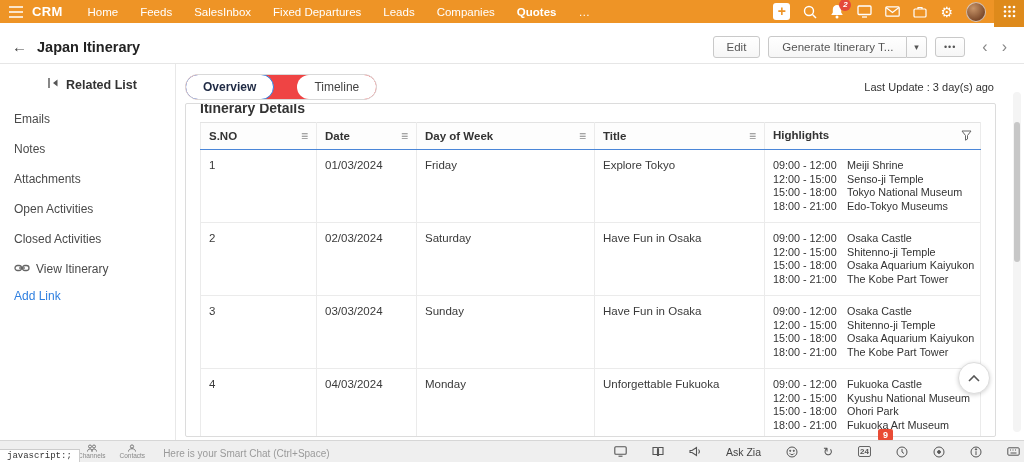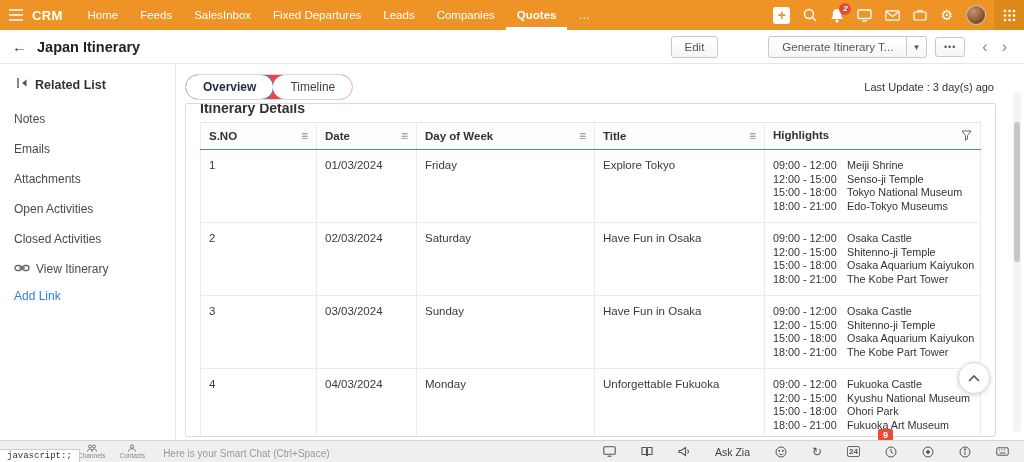--- a/index.html
+++ b/index.html
@@ -1,58 +1,58 @@
 <!DOCTYPE html>
 <html><head>
 <meta charset="utf-8">
 <style>
   * { margin:0; padding:0; box-sizing:border-box; }
   html,body { width:1024px; height:462px; font-family:"Liberation Sans", sans-serif; background:#fff; overflow:hidden; }
 
   
-  .topnav { position:absolute; top:0; left:0; width:1024px; height:30px; background:#EE9426; display:flex; align-items:center; color:#fff; }
+  .topnav { position:absolute; top:0; left:0; width:1024px; height:23px; background:#EE9426; display:flex; align-items:center; color:#fff; }
   .topnav .hamburger { padding:0 9px; display:flex; align-items:center; cursor:pointer; }
   .topnav .brand { font-weight:bold; font-size:13px; letter-spacing:.3px; margin-right:14px; }
   .topnav nav { display:flex; height:30px; align-items:stretch; }
   .topnav nav a { color:#fff; font-size:11.5px; text-decoration:none; padding:0 11px; display:flex; align-items:center; border-bottom:3px solid transparent; border-top:3px solid transparent; }
   .topnav nav a.active { border-bottom-color:#fff; font-weight:bold; }
   .tn-right { margin-left:auto; display:flex; align-items:center; gap:13px; padding-right:8px; }
   .plus-box { width:17px; height:17px; background:#fff; color:#EE9426; border-radius:3px; font-weight:bold; font-size:14px; line-height:16px; text-align:center; cursor:pointer; }
   .tn-icon { display:flex; align-items:center; cursor:pointer; position:relative; }
   .tn-badge { position:absolute; top:-5px; right:-7px; background:#E5493A; color:#fff; border-radius:7px; font-size:8px; min-width:12px; height:12px; line-height:12px; text-align:center; padding:0 2px; font-weight:bold; }
   .gear-glyph { font-size:14px; color:#fff; }
   .avatar { width:20px; height:20px; border-radius:50%; background:radial-gradient(circle at 35% 30%, #c79468, #7d4b2c 70%); border:1px solid rgba(255,255,255,.6); cursor:pointer; }
   .apps-seg { height:30px; width:30px; background:#DE8A1B; display:flex; align-items:center; justify-content:center; cursor:pointer; }
 
   
   .pagehead { position:absolute; top:30px; left:0; width:1024px; height:34px; background:#fff; border-bottom:1px solid #e6e6e6; display:flex; align-items:center; padding:0 12px; }
   .back-arrow { font-size:15px; color:#444; margin-right:10px; cursor:pointer; }
   .page-title { font-size:14.5px; font-weight:bold; color:#222; }
   .head-actions { margin-left:auto; display:flex; align-items:center; gap:8px; }
   .btn { background:linear-gradient(#fff,#f6f6f6); border:1px solid #c9c9c9; border-radius:3px; font-size:11.5px; color:#555; padding:4px 13px; cursor:pointer; font-family:inherit; }
   .split { display:flex; align-items:stretch; }
-  .split .btn-main { border-radius:3px 0 0 3px;margin-left:42px; }
+  .split .btn-main { border-radius:3px 0 0 3px; }
   .split .btn-caret { border:1px solid #c9c9c9; border-left:none; border-radius:0 3px 3px 0; background:linear-gradient(#fff,#f6f6f6); padding:0 7px; font-size:9px; color:#555; cursor:pointer; }
   .btn-more { padding:4px 8px; letter-spacing:1px; font-size:9px; }
   .pager { display:flex; gap:4px; margin-left:4px; }
   .pager span { font-size:16px; color:#888; padding:0 5px; cursor:pointer; line-height:22px; }
 
   
   .bodywrap { position:absolute; top:64px; left:0; width:1024px; height:376px; display:flex; background:#fff; }
   .sidebar { width:176px; border-right:1px solid #e8e8e8; padding:13px 0 0 0; flex:none; }
-  .sb-head { display:flex; align-items:center; gap:7px; font-size:12.5px; font-weight:bold; color:#333; padding:0 10px 0 16px; cursor:pointer; }
+  .sb-head { display:flex; align-items:center; gap:7px; font-size:12.5px; font-weight:bold; color:#333; padding:0 10px 0 16px; cursor:pointer;margin-left:31px; }
   .sb-list { margin:14px 0 0 0; }
   .sb-item { font-size:12px; color:#4a4a4a; padding:6px 14px; cursor:pointer; margin-bottom:4px; }
   .sb-links-head { font-size:12.5px; font-weight:bold; color:#333; padding:16px 14px 6px; }
   .sb-link { display:flex; align-items:center; gap:6px; font-size:12px; color:#4a4a4a; padding:6px 14px; cursor:pointer; }
   .sb-addlink { font-size:12px; color:#2E7FE0; padding:7px 14px; cursor:pointer; }
 
   .main { flex:1; position:relative; background:#fff; }
   .tabs-row { position:absolute; top:10px; left:9px; right:30px; display:flex; align-items:center; }
-  .tabs-pill { display:flex; background:#ef4444; border:1px solid #d9d9d9; border-radius:14px; overflow:hidden; }
+  .tabs-pill { display:flex; background:#ef4444; border:1px solid #d9d9d9; border-radius:14px; overflow:hidden;gap:24px; }
   .tab { font-size:12px; color:#444; padding:5px 17px; background:#fff; border:none; cursor:pointer; font-family:inherit; border-radius:14px; }
   .tab.active { border:1px solid #2E7FE0; font-weight:bold; color:#1f2a44; margin:-1px; }
   .last-update { margin-left:auto; font-size:11px; color:#333; }
 
   .card { position:absolute; left:9px; top:39px; width:811px; height:334px; background:#fff; border:1px solid #dcdcdc; border-radius:2px; overflow:hidden; }
   .card-title-wrap { height:13px; overflow:hidden; padding-left:14px; }
   .card-title { margin-top:-4px; font-size:14px; font-weight:bold; color:#333; }
   .itbl { border-collapse:collapse; margin:5px 14px 0; width:calc(100% - 28px); table-layout:fixed; }
   .itbl th, .itbl td { border:1px solid #ebebeb; font-size:11.5px; color:#3a3a3a; text-align:left; vertical-align:top; }
   .itbl thead th { border-top:1px solid #e3e3e3; border-bottom:1px solid #4a86d8; background:#fdfdfd; font-weight:bold; color:#333; padding:6px 8px; height:26px; }
@@ -71,21 +71,21 @@
 
   
   .bottombar { position:absolute; bottom:0; left:0; width:1024px; height:22px; background:#efefef; border-top:1px solid #d6d6d6; display:flex; align-items:center; }
   .status-chip { position:absolute; left:0; bottom:0; background:#fff; border:1px solid #ccc; border-left:none; border-bottom:none; font-size:9px; color:#333; padding:1px 7px; z-index:5; font-family:"Liberation Mono", monospace; }
   .bb-left { display:flex; gap:14px; margin-left:78px; }
   .bb-mini { display:flex; flex-direction:column; align-items:center; color:#777; cursor:pointer; }
   .bb-mini .lbl { font-size:6.5px; line-height:7px; color:#888; }
   .chat-input-wrap { margin-left:18px; flex:1; }
   .chat-input { width:420px; border:none; background:transparent; font-size:10px; color:#555; outline:none; font-family:inherit; }
   .chat-input::placeholder { color:#9a9a9a; }
-  .bb-right { display:flex; align-items:center; gap:25px; margin-right:15px; color:#555; }
+  .bb-right { display:flex; align-items:center; gap:25px; margin-right:4px; color:#555; }
   .bb-ic { display:flex; align-items:center; cursor:pointer; color:#555; }
   .askzia { font-size:10.5px; color:#444; cursor:pointer; }
   .ic24 { font-size:8px; border:1px solid #666; border-radius:2px; padding:0 1px; line-height:9px; color:#555; font-weight:bold; }
   .refresh-glyph { font-size:12px; line-height:12px; }
 </style>
 </head>
 <body>
 
 <div class="topnav">
   <span class="hamburger">
@@ -178,22 +178,22 @@
     <div class="sb-head">
       <span>
         <svg width="12" height="12" viewBox="0 0 12 12">
             <path d="M2 1v10" stroke="#555" stroke-width="1.4"></path>
             <path d="M10.5 2.5L6 6l4.5 3.5z" fill="#555"></path>
           </svg>
       </span>
       <span>Related List</span>
     </div>
     <div class="sb-list">
+      <div class="sb-item">Emails</div>
       <div class="sb-item">Notes</div>
-      <div class="sb-item">Emails</div>
       <div class="sb-item">Attachments</div>
       <div class="sb-item">Open Activities</div>
       <div class="sb-item">Closed Activities</div>
     </div>
     <div class="sb-link">
       <span>
         <svg width="16" height="10" viewBox="0 0 16 10" fill="none" stroke="#666" stroke-width="1.3">
             <rect x="1" y="2.5" width="6.5" height="5" rx="2.5"></rect>
             <rect x="8.5" y="2.5" width="6.5" height="5" rx="2.5"></rect>
             <path d="M5 5h6"></path>

